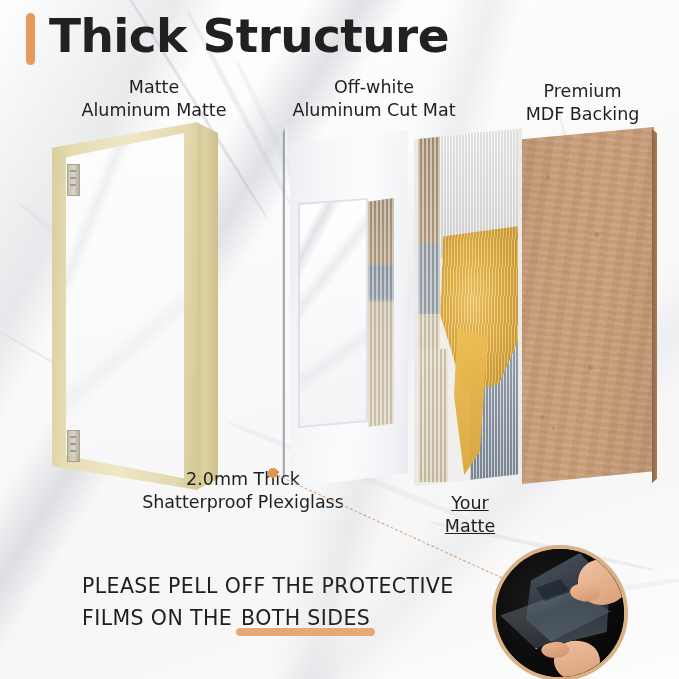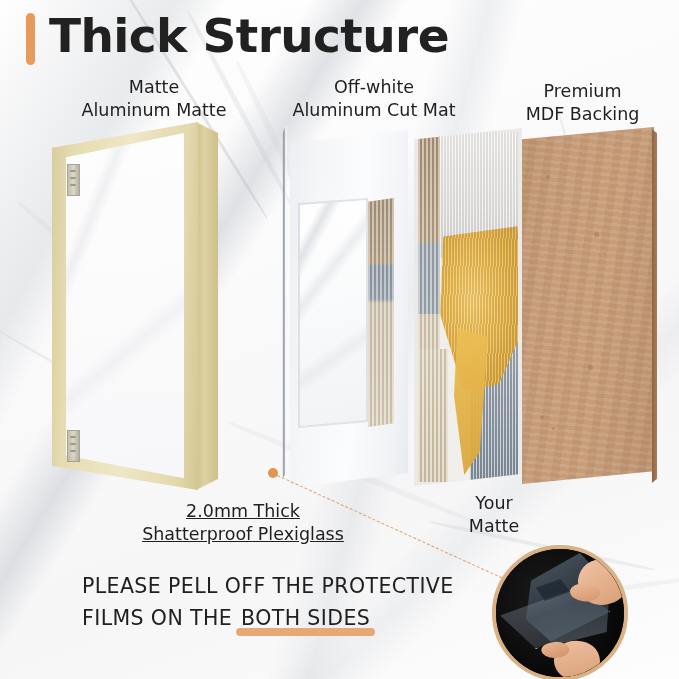--- a/index.html
+++ b/index.html
@@ -42,22 +42,22 @@
 
   
   .cap{
     position:absolute;text-align:center;color:#1f1f1f;
     font-size:17.5px;line-height:23px;white-space:nowrap;
     font-family:"DejaVu Sans", sans-serif;font-weight:400;
   }
   .cap-frame{left:54px;top:76px;width:200px;}
   .cap-mat{left:263px;top:76px;width:222px;}
   .cap-mdf{left:490px;top:80px;width:185px;}
-  .cap-plexi{left:118px;top:500px;width:250px;text-decoration:underline;}
-  .cap-print{left:428px;top:492px;width:132px;}
+  .cap-plexi{left:118px;top:468px;width:250px;}
+  .cap-print{left:404px;top:492px;width:132px;text-decoration:underline;}
 
   
   .frame-wrap{position:absolute;left:52px;top:122px;width:166px;height:368px;}
   .frame-face{
     position:absolute;left:0;top:0;width:146px;height:368px;
     clip-path:polygon(0% 7.0%, 100% 0%, 100% 100%, 0% 93.5%);
     background:linear-gradient(92deg,#d8cd9d 0%,#e6dcb2 14%,#efe7c6 50%,#e3d8ae 86%,#d3c793 100%);
   }
   .frame-inner{
     position:absolute;left:14px;top:0;width:118px;height:368px;

